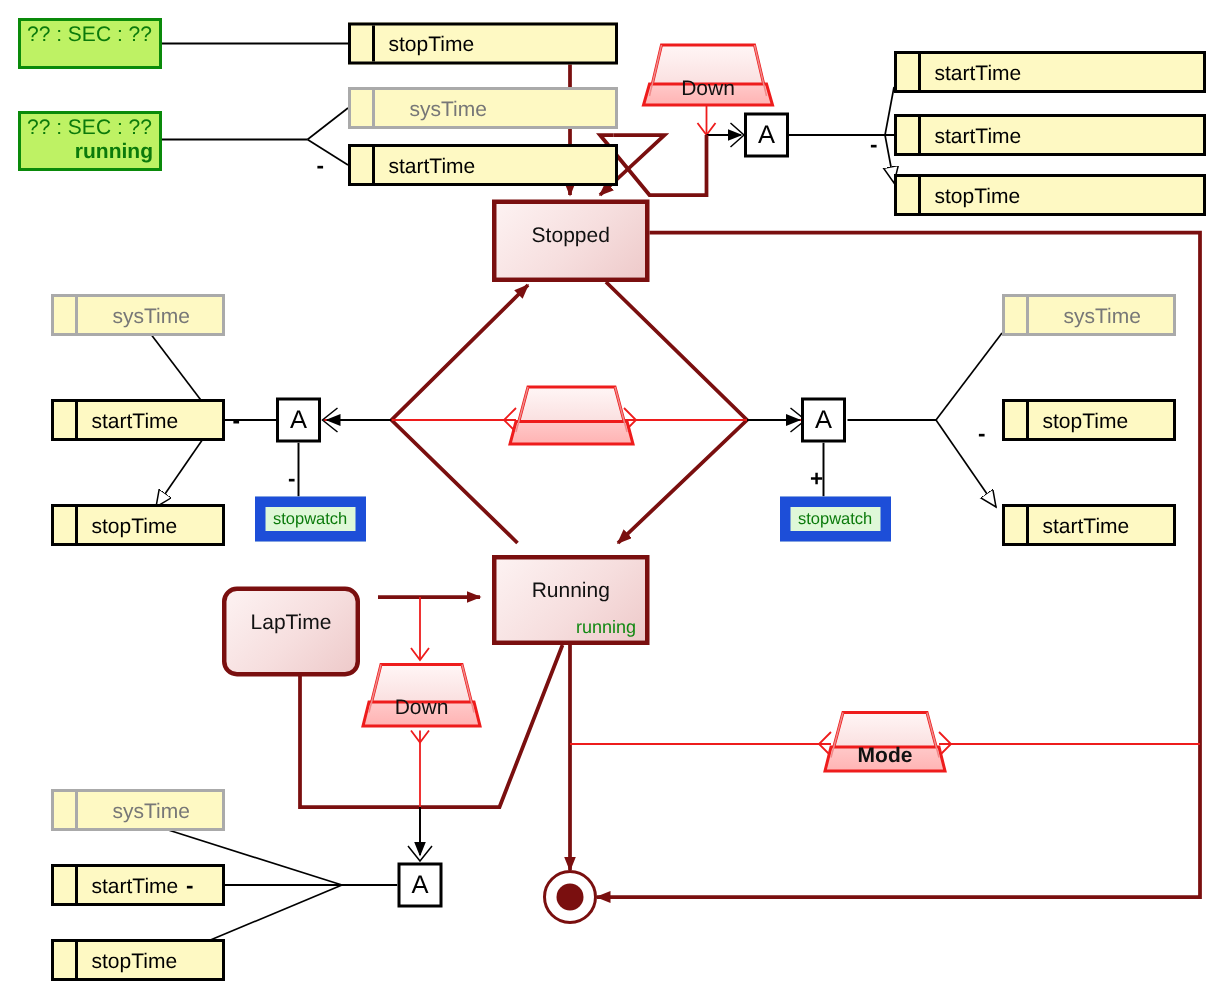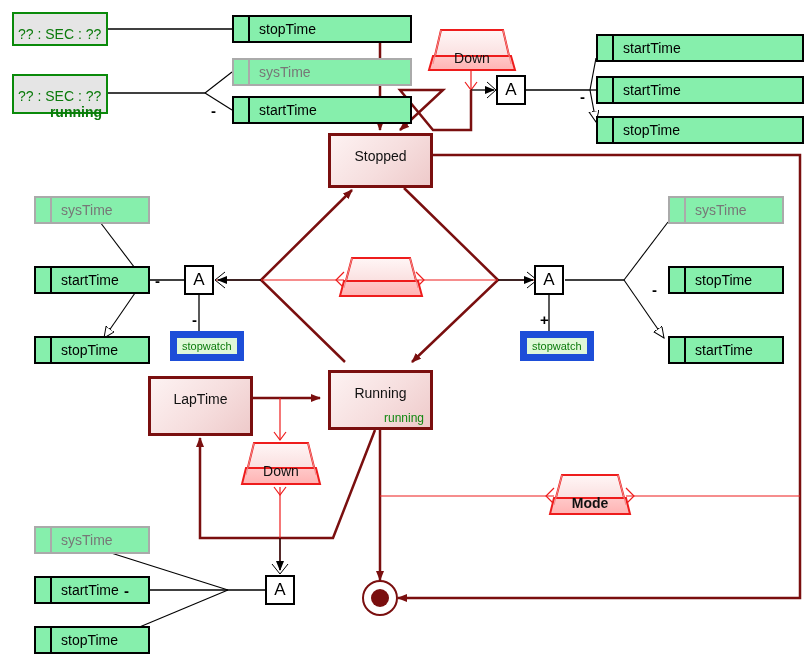--- a/index.html
+++ b/index.html
@@ -23,21 +23,21 @@
     top: 0;
     width: 804px;
     height: 656px;
   }
 
   
   .varbox {
     position: absolute;
     height: 28px;
     border: 2px solid #000000;
-    background: #86efac;
+    background: #fef9c3;
     box-sizing: border-box;
     display: flex;
     align-items: stretch;
     z-index: 5;
   }
   .varbox .slot {
     width: 16px;
     border-right: 2px solid #000000;
     box-sizing: border-box;
     flex: 0 0 auto;
@@ -46,20 +46,21 @@
     flex: 1 1 auto;
     display: flex;
     align-items: center;
     padding-left: 9px;
     font-size: 14px;
     color: #000000;
     white-space: nowrap;
   }
   .varbox.dim {
     border-color: #aaaaaa;
+    gap: 14px;
   }
   .varbox.dim .slot {
     border-right-color: #aaaaaa;
   }
   .varbox.dim .vname {
     color: #777777;
   }
 
   
   .state {
@@ -100,24 +101,24 @@
     justify-content: center;
     font-size: 17px;
     color: #000000;
     z-index: 7;
   }
 
   
   .display {
     position: absolute;
     border: 2px solid #0a8a0a;
-    background: #e5e5e5;
+    background: #bef264;
     box-sizing: border-box;
     z-index: 6;
-    padding: 12px 4px 2px 4px;
+    padding: 0 4px 2px 4px;
   }
   .display .line1 {
     font-size: 14px;
     color: #0b7a0b;
     text-align: left;
     white-space: nowrap;
   }
   .display .line2 {
     font-size: 14px;
     font-weight: bold;
@@ -404,21 +405,21 @@
 
   <div class="state" style="left:328px; top:133px; width:105px; height:55px;">
     <div class="slabel">Stopped</div>
   </div>
 
   <div class="state" style="left:328px; top:370px; width:105px; height:60px;">
     <div class="slabel">Running</div>
     <div class="sub">running</div>
   </div>
 
-  <div class="state" style="left:148px; top:376px; width:105px; height:60px;">
+  <div class="state" style="left:148px; top:391px; width:92px; height:60px;border-radius:10px;">
     <div class="slabel">LapTime</div>
   </div>
 
   <div class="abox" style="left:496px; top:75px;">A</div>
   <div class="abox" style="left:184px; top:265px;">A</div>
   <div class="abox" style="left:534px; top:265px;">A</div>
   <div class="abox" style="left:265px; top:575px;">A</div>
 
   <div class="op" style="left:192px; top:312px;">-</div>
   <div class="tag" style="left:170px; top:331px;">stopwatch</div>

